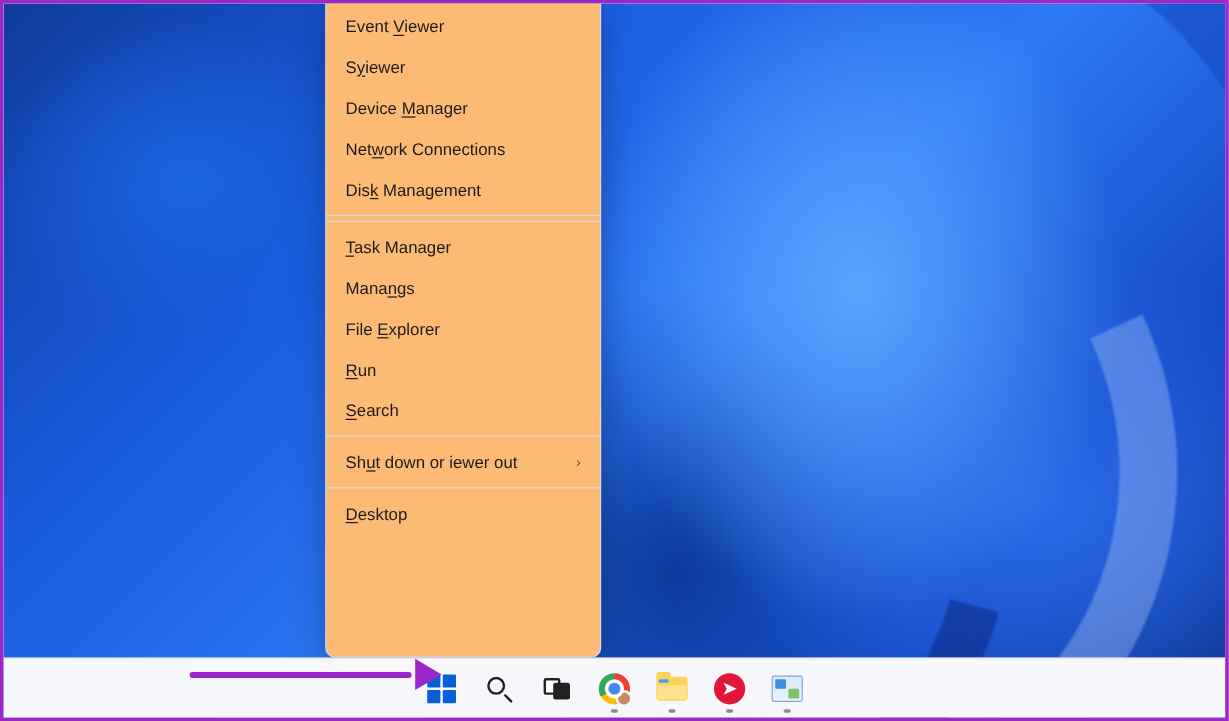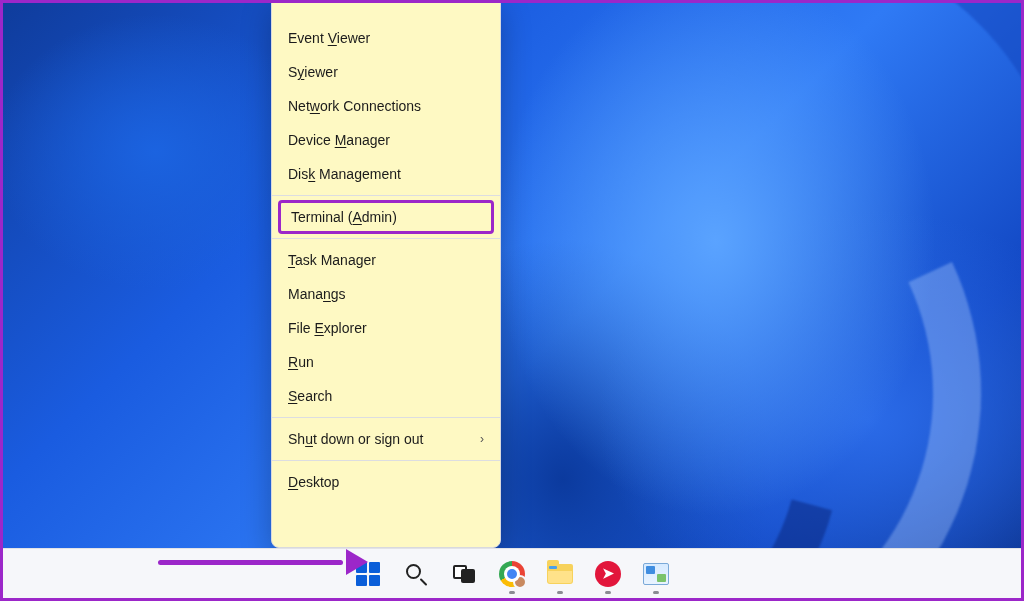--- a/index.html
+++ b/index.html
@@ -60,22 +60,22 @@
     .redapp{width:26px;height:26px;border-radius:50%;background:#e2163b;display:flex;align-items:center;justify-content:center;}
     .redapp span{color:#fff;font-weight:bold;font-size:14px;transform:translateY(-1px);}    
 
     
     .cpanel{width:26px;height:22px;background:linear-gradient(#d6eaff,#e9f3ff);border:1px solid #7aa9d8;border-radius:2px;position:relative;}
     .cpanel::before{content:"";position:absolute;left:2px;top:2px;width:9px;height:8px;background:#3f8de0;border-radius:1px;}
     .cpanel::after{content:"";position:absolute;right:2px;bottom:2px;width:9px;height:8px;background:#7ac36a;border-radius:1px;}
 
     
     .ctx-menu{ position:absolute; left:268px; bottom:50px; top:-3px; width:230px;
-      background:#fef9c3; border:1px solid #d8d9de; border-radius:0 0 8px 8px;
-      box-shadow:0 10px 30px rgba(0,0,0,0.25); padding:20px 0; }
+      background:#fdba74; border:1px solid #d8d9de; border-radius:0 0 8px 8px;
+      box-shadow:0 10px 30px rgba(0,0,0,0.25); padding:4px 0; }
     .ctx-item{height:34px;display:flex;align-items:center;padding:0 16px;font-size:14px;color:#1b1b1b;cursor:default;justify-content:space-between;}
     .sep{height:1px;background:#dcdde1;margin:4px 0;}
     .chev{font-size:12px;color:#555;}
     .u{ text-decoration: underline; text-underline-offset:2px; }
 
     .highlight-box{border:3px solid #9c27c9;border-radius:4px;background:transparent;}
 
     
     .arrow-wrap{position:absolute;left:155px;bottom:18px;width:210px;height:34px;pointer-events:none;}
     .arrow-line{position:absolute;top:14px;left:0;width:185px;height:5px;background:#9c27c9;border-radius:3px;}
@@ -92,51 +92,48 @@
 </div>
 
 <div class="ctx-menu" id="ctxMenu">
     <div class="ctx-item">
       <span><span>Event </span><span class="u">V</span><span>iewer</span></span>
     </div>
     <div class="ctx-item">
       <span><span>S</span><span class="u">y</span><span>iewer</span></span>
     </div>
     <div class="ctx-item">
-      <span><span>Net</span><span class="u">w</span><span>ork Connections</span></span>
+      <span><span>Device </span><span class="u">M</span><span>anager</span></span>
     </div>
     <div class="ctx-item">
-      <span><span>Device </span><span class="u">M</span><span>anager</span></span>
+      <span><span>Net</span><span class="u">w</span><span>ork Connections</span></span>
     </div>
     <div class="ctx-item">
       <span><span>Dis</span><span class="u">k</span><span> Management</span></span>
     </div>
     <div class="sep"></div>
-    <div class="ctx-item highlight-box" style="margin: 0px 6px; padding: 0px 10px; border-radius: 4px;">
-      <span><span>Terminal (</span><span class="u">A</span><span>dmin)</span></span>
-    </div>
     <div class="sep"></div>
     <div class="ctx-item">
       <span><span></span><span class="u">T</span><span>ask Manager</span></span>
     </div>
     <div class="ctx-item">
       <span><span>Mana</span><span class="u">n</span><span>gs</span></span>
     </div>
     <div class="ctx-item">
       <span><span>File </span><span class="u">E</span><span>xplorer</span></span>
     </div>
     <div class="ctx-item">
       <span><span></span><span class="u">R</span><span>un</span></span>
     </div>
     <div class="ctx-item">
       <span><span></span><span class="u">S</span><span>earch</span></span>
     </div>
     <div class="sep"></div>
     <div class="ctx-item">
-      <span><span>Sh</span><span class="u">u</span><span>t down or sign out</span></span>
+      <span><span>Sh</span><span class="u">u</span><span>t down or iewer out</span></span>
       <span class="chev">›</span>
     </div>
     <div class="sep"></div>
     <div class="ctx-item">
       <span><span></span><span class="u">D</span><span>esktop</span></span>
     </div>
   </div>
 
 <div class="taskbar" id="taskbar">
     <div class="tb-btn">

